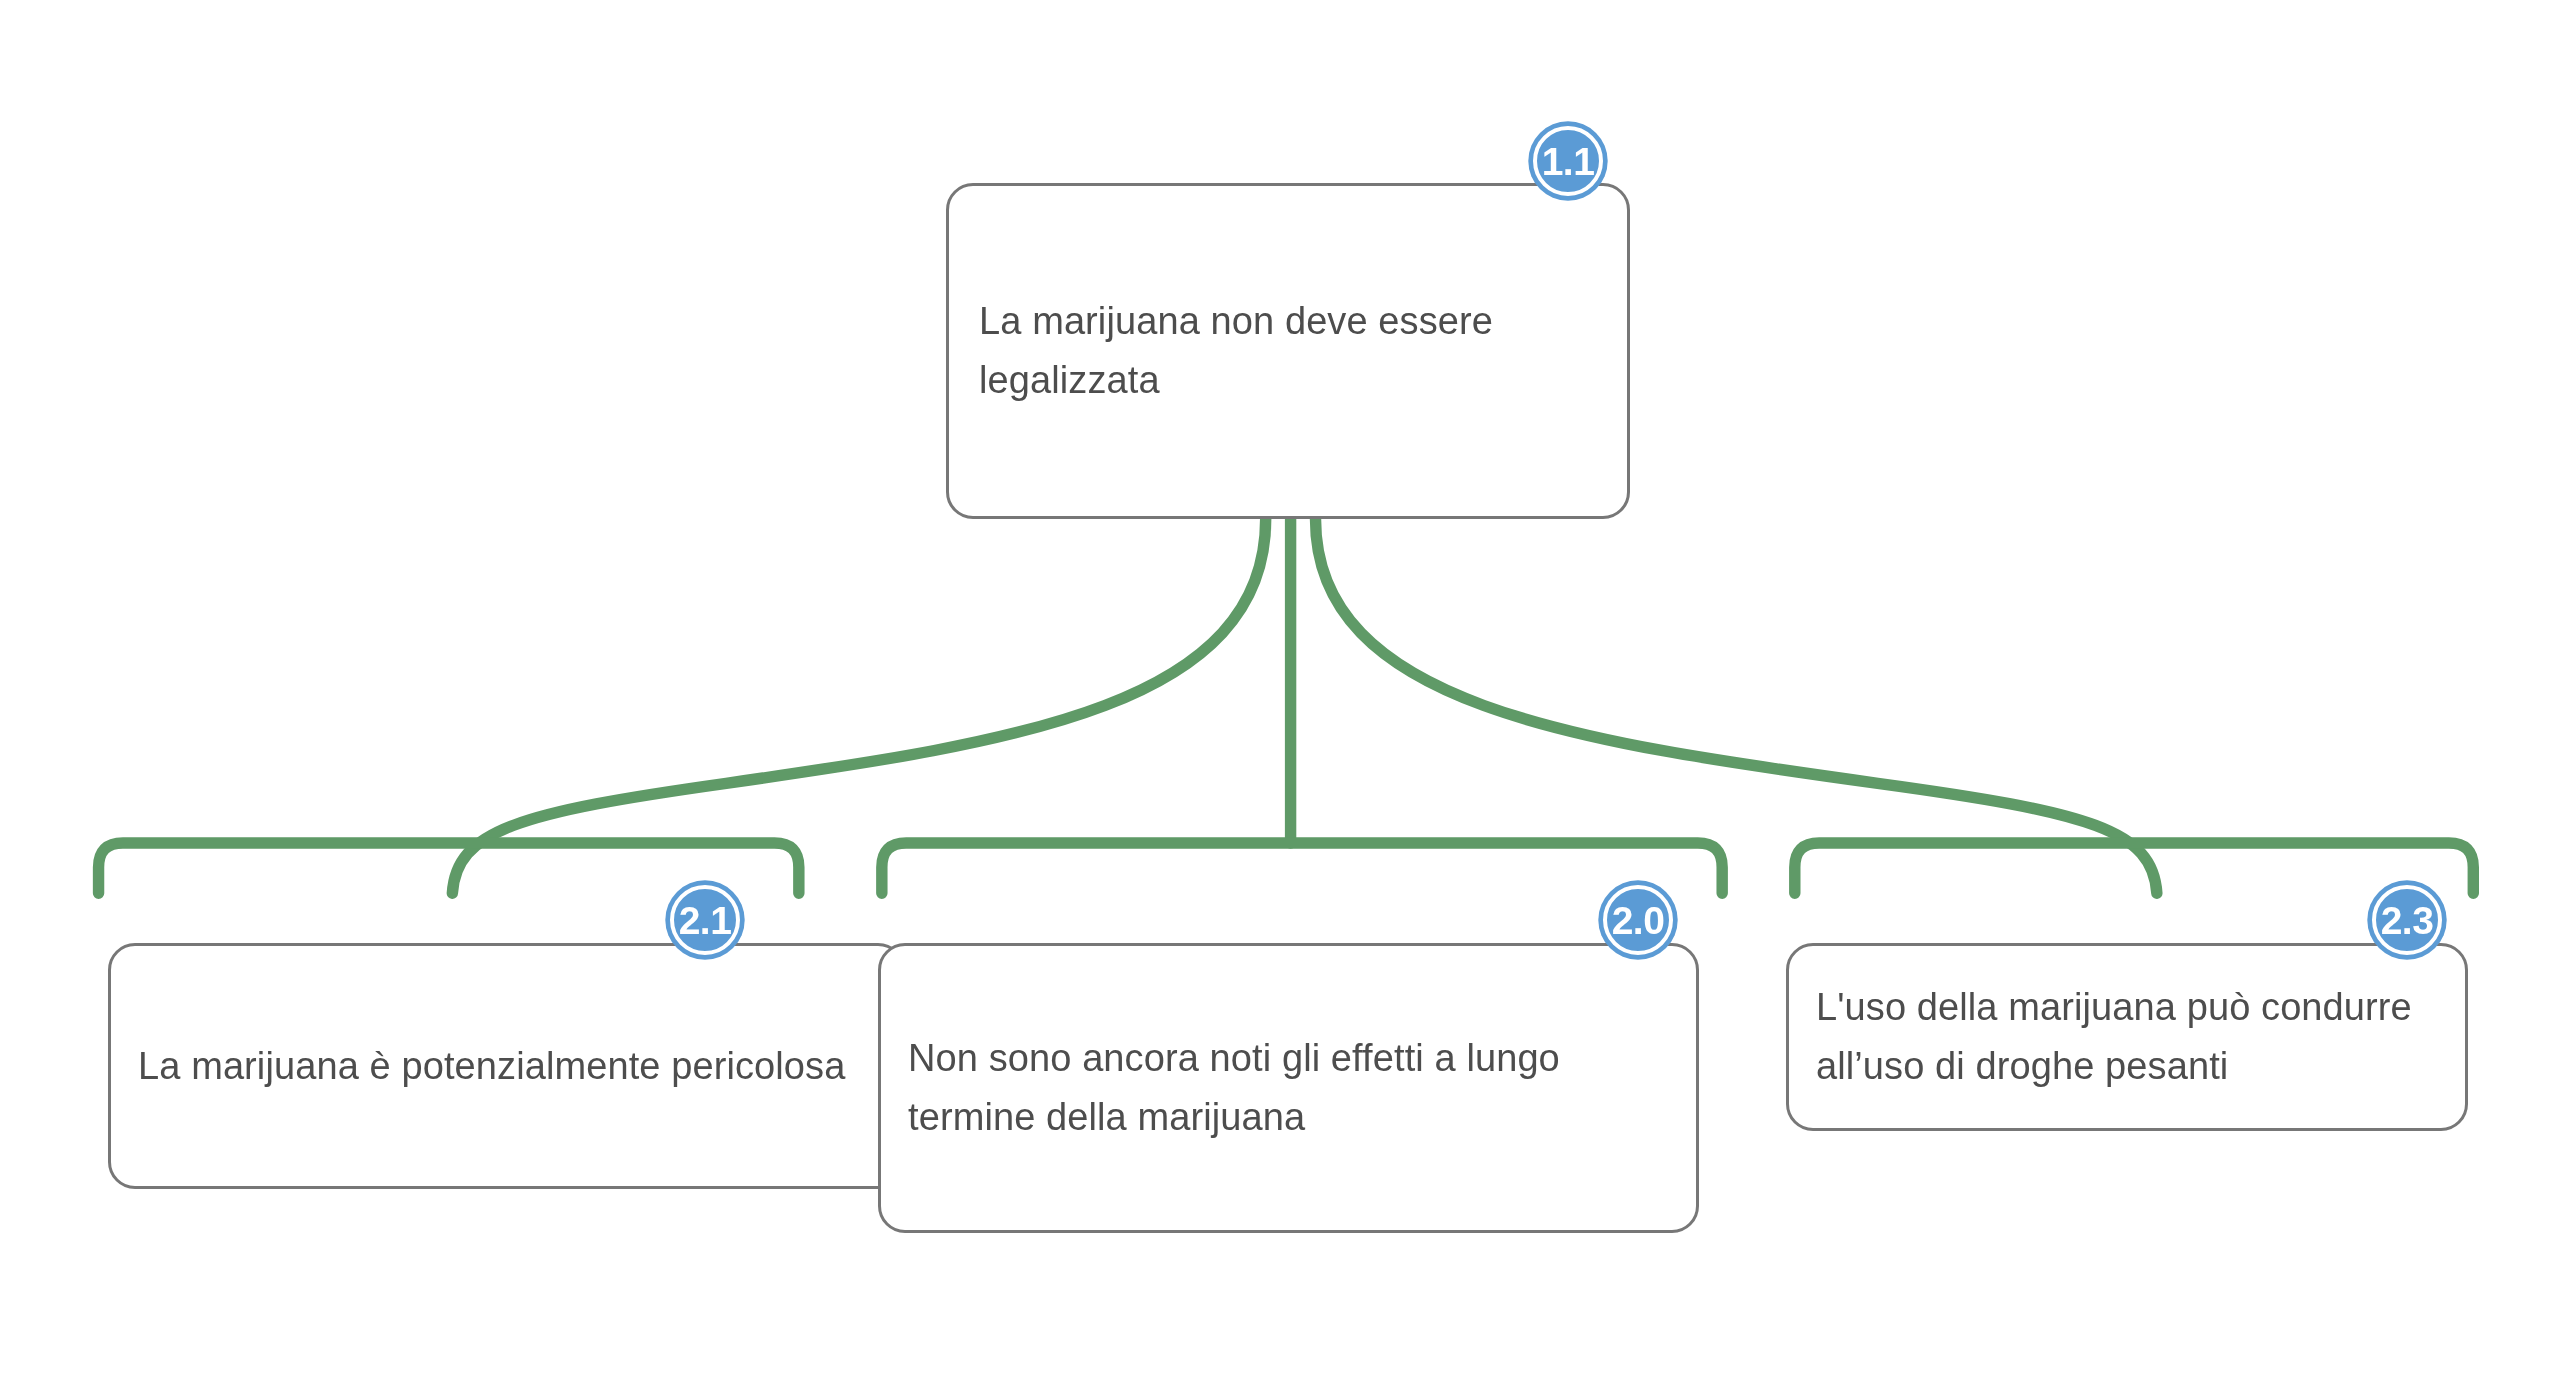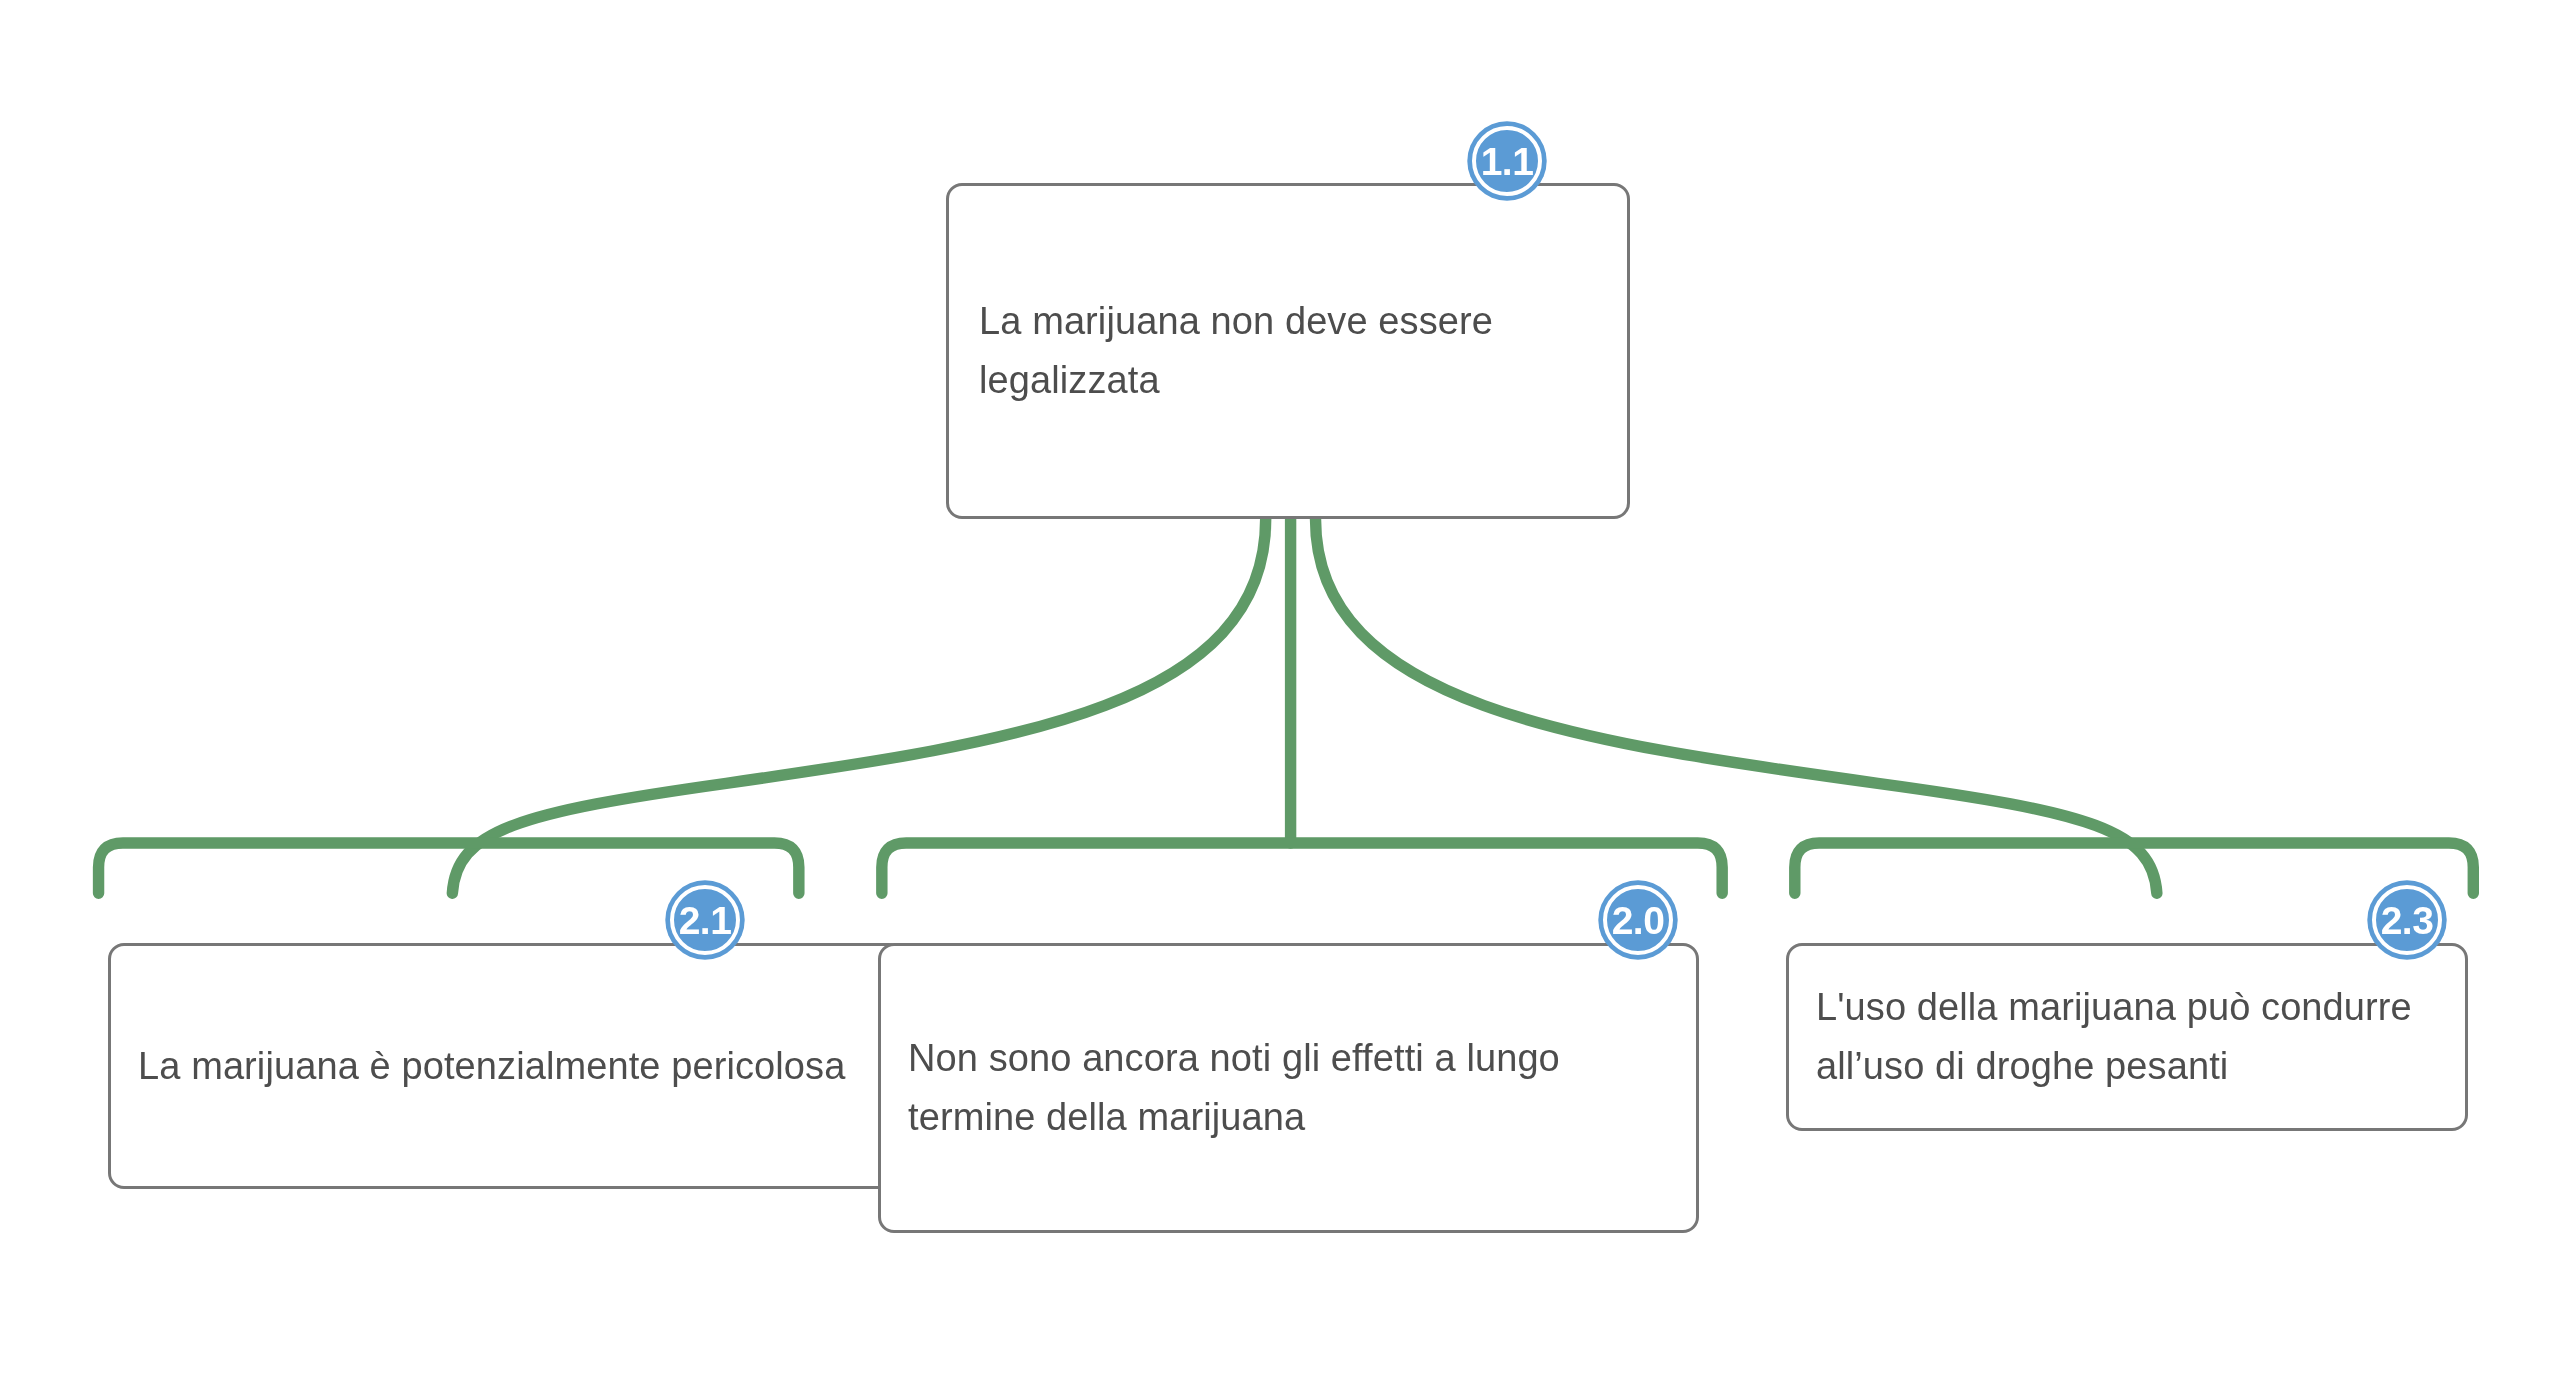--- a/index.html
+++ b/index.html
@@ -24,21 +24,21 @@
     top: 0;
     width: 2576px;
     height: 1383px;
     pointer-events: none;
   }
   .node {
     position: absolute;
     box-sizing: border-box;
     background: #ffffff;
     border: 3.6px solid #777777;
-    border-radius: 16px;
+    border-radius: 27px;
     display: flex;
     align-items: center;
   }
   .node-text {
     display: block;
     width: 100%;
     box-sizing: border-box;
     padding: 0 27px;
     color: #4d4d4d;
     font-size: 38px;
@@ -84,21 +84,21 @@
     display: flex;
     align-items: center;
     justify-content: center;
     color: #ffffff;
     font-size: 39px;
     font-weight: 700;
     line-height: 1;
     letter-spacing: -0.5px;
     z-index: 5;
   }
-  #badge-1-1 { left: 1472px; top: 126px; justify-content: center; }
+  #badge-1-1 { left: 1533px; top: 126px; justify-content: center; }
   #badge-2-1 { left: 670px; top: 885px; }
   #badge-2-2 { left: 1603px; top: 885px; }
   #badge-2-3 { left: 2372px; top: 885px; }
 </style>
 </head>
 <body>
 
 <div id="stage">
 
   <svg id="connectors" viewBox="0 0 4966 2666" width="2576" height="1383" xmlns="http://www.w3.org/2000/svg">

